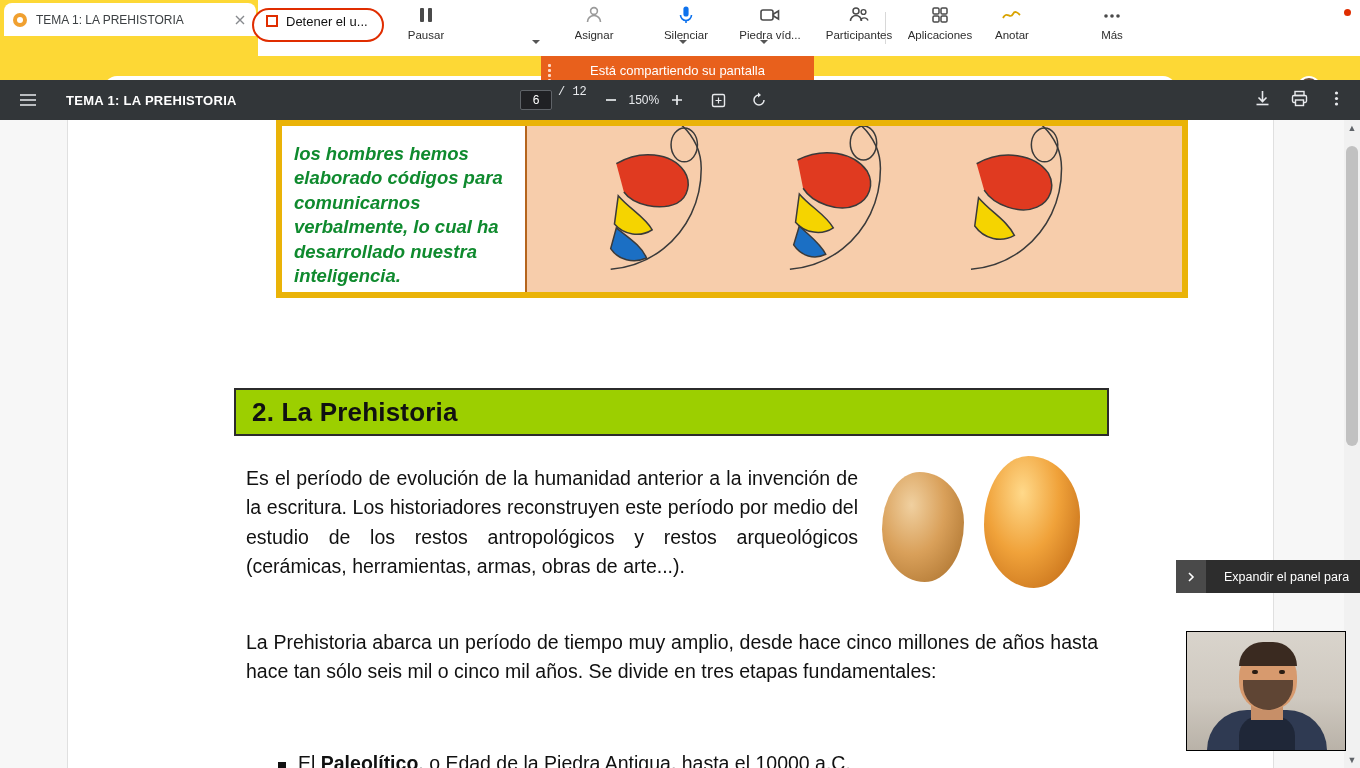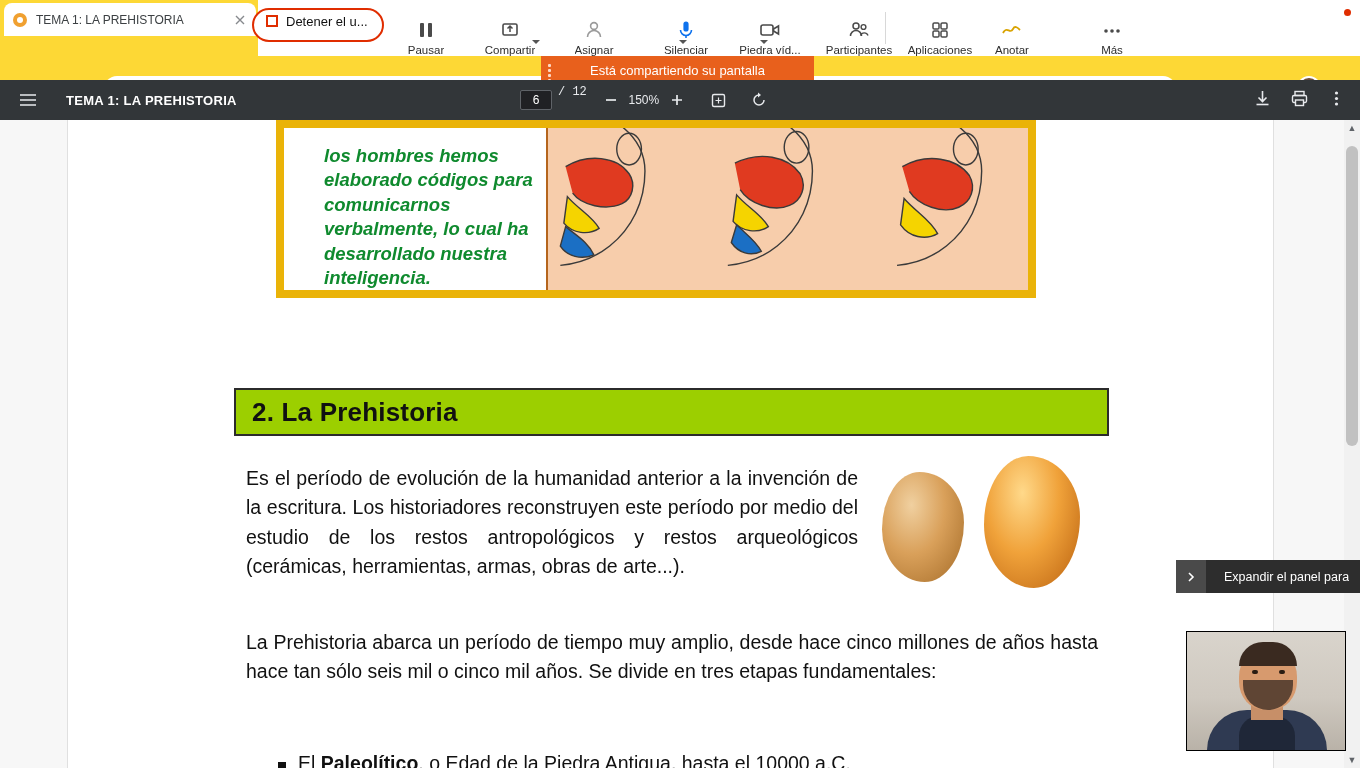--- a/index.html
+++ b/index.html
@@ -49,21 +49,21 @@
     position:absolute;left:258px;top:0;width:1102px;height:56px;
     background:#ffffff;display:flex;align-items:center;
   }
   .stop-share{
     position:absolute;left:252px;top:8px;height:34px;
     background:#ffffff;border:2px solid #e02d00;border-radius:18px;
     display:flex;align-items:center;padding:0 14px 8px 12px;box-sizing:border-box;color:#111;font-size:13px;
   }
   .stop-share .sq{width:12px;height:12px;border:2px solid #e02d00;margin-right:8px;box-sizing:border-box;}
   .zm-item{
-    width:84px;height:56px;display:flex;flex-direction:column;align-items:center;justify-content:flex-end;
+    width:84px;height:56px;display:flex;flex-direction:column;align-items:center;justify-content:flex-start;
     color:#2d2d2d;font-size:11.5px;position:absolute;top:0;
   }
   .zm-item .zi{height:26px;display:flex;align-items:flex-end;justify-content:center;margin-bottom:3px;}
   .zm-item .zl{white-space:nowrap;overflow:hidden;text-overflow:ellipsis;max-width:84px;text-align:center;}
   .zm-sep{position:absolute;left:627px;top:12px;width:1px;height:32px;background:#d8d8d8;}
   .zm-caret{position:absolute;top:40px;width:0;height:0;border-left:4px solid transparent;border-right:4px solid transparent;border-top:4px solid #555;}
   .red-dot{position:absolute;width:7px;height:7px;border-radius:50%;background:#e02d00;}
 
   .share-banner{
     position:absolute;left:541px;top:56px;width:273px;height:29px;background:#e8601c;
@@ -84,21 +84,21 @@
   }
   .page-of{font-size:12px;color:#e8eaed;margin:0 10px 16px 6px;font-family:Liberation Mono, monospace;}
   .pdf-btn{width:28px;height:28px;display:flex;align-items:center;justify-content:center;color:#e8eaed;font-size:17px;}
   .zoom-val{font-size:12px;color:#e8eaed;min-width:38px;text-align:center;}
   .pdf-right{position:absolute;right:14px;top:0;height:40px;display:flex;align-items:center;gap:18px;}
 
   
   .doc-area{position:absolute;left:0;top:120px;width:1360px;height:648px;background:#f7f7f7;overflow:hidden;}
   .page{position:absolute;left:68px;top:0;width:1205px;height:648px;background:#ffffff;box-shadow:0 0 0 1px #e0e0e0;}
 
-  .fig{position:absolute;left:208px;top:0;width:760px;height:178px;border:8px solid #eab308;box-sizing:border-box;display:flex;padding-left:28px;}
+  .fig{position:absolute;left:208px;top:0;width:912px;height:178px;border:6px solid #eab308;box-sizing:border-box;display:flex;}
   .fig .cap{
     width:245px;border-right:2px solid #b5651d;box-sizing:border-box;padding:16px 10px 0 12px;
     color:#0f8a2e;font-style:italic;font-weight:bold;font-size:18.5px;line-height:1.32;
   }
   .fig .pic{flex:1 1 auto;background:#f7cdab;position:relative;overflow:hidden;}
 
   .head-band{
     position:absolute;left:166px;top:268px;width:875px;height:48px;
     background:#9ccf00;border:2px solid #2b2b2b;box-sizing:border-box;
     display:flex;align-items:center;padding-left:16px;color:#111;font-size:26px;font-weight:bold;letter-spacing:.2px;
@@ -255,29 +255,20 @@
     <div class="zm-item" style="left:126px;">
       <span class="zi">
         <svg width="22" height="22" viewBox="0 0 22 22">
             <rect x="5" y="4" width="4" height="14" rx="1" fill="#4a4a4a"></rect>
             <rect x="13" y="4" width="4" height="14" rx="1" fill="#4a4a4a"></rect>
           </svg>
       </span>
       <span class="zl">Pausar</span>
     </div>
 
-    <div class="zm-item" style="left:210px;">
-      <span class="zi">
-        <svg width="22" height="22" viewBox="0 0 22 22">
-            <rect x="4" y="5" width="14" height="11" rx="1.5" stroke="#4a4a4a" stroke-width="1.6" fill="none"></rect>
-            <path d="M11 13 V7 M8.5 9.5 L11 7 L13.5 9.5" stroke="#4a4a4a" stroke-width="1.5" fill="none"></path>
-          </svg>
-      </span>
-      <span class="zl">Compartir</span>
-    </div>
     <div class="zm-caret" style="left:274px;"></div>
 
     <div class="zm-item" style="left:294px;">
       <span class="zi">
         <svg width="22" height="22" viewBox="0 0 22 22">
             <circle cx="11" cy="7" r="3.4" stroke="#9a9a9a" stroke-width="1.6" fill="none"></circle>
             <path d="M4.5 18 a6.5 6.5 0 0 1 13 0" stroke="#9a9a9a" stroke-width="1.6" fill="none"></path>
           </svg>
       </span>
       <span class="zl">Asignar</span>

